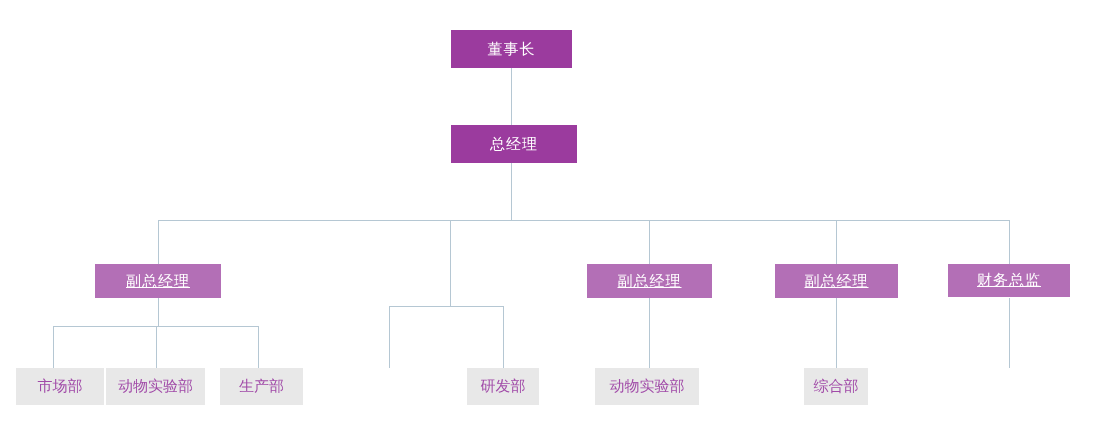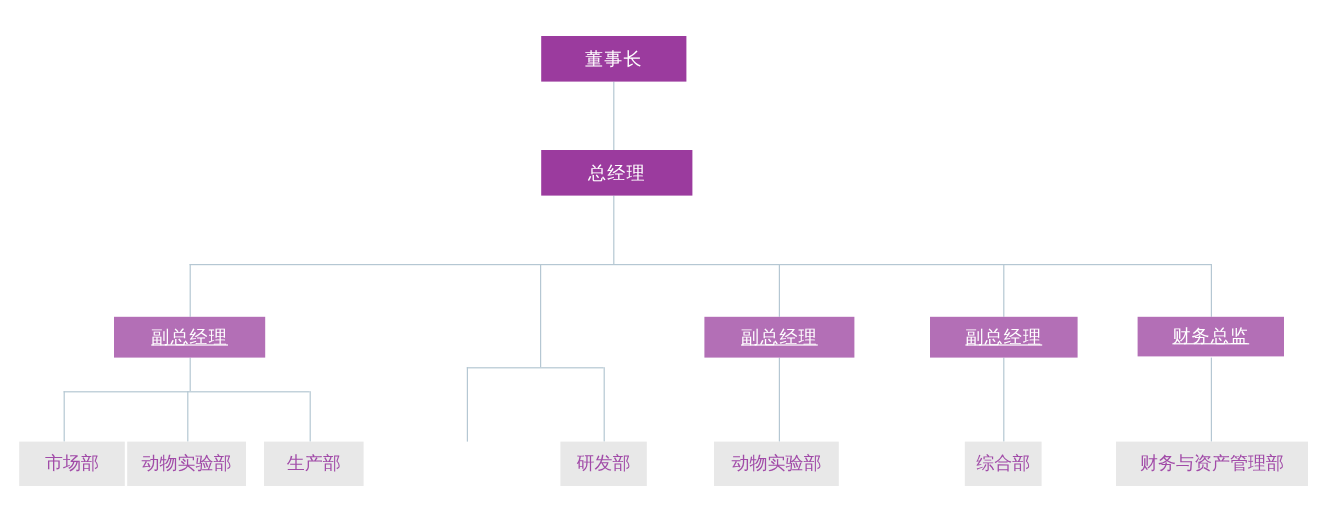--- a/index.html
+++ b/index.html
@@ -93,15 +93,14 @@
 
   <div class="node dept" style="left:220px;top:368px;width:83px;height:37px">生产部</div>
 
 
   <div class="node dept" style="left:595px;top:368px;width:104px;height:37px">动物实验部</div>
 
   <div class="node dept" style="left:467px;top:368px;width:72px;height:37px">研发部</div>
 
   <div class="node dept" style="left:804px;top:368px;width:64px;height:37px">综合部</div>
 
-  <div class="node dept" style="left:930px;top:368px;width:160px;height:37px">财务与资产管理部</div>
 
 </div>
 
 </body></html>

